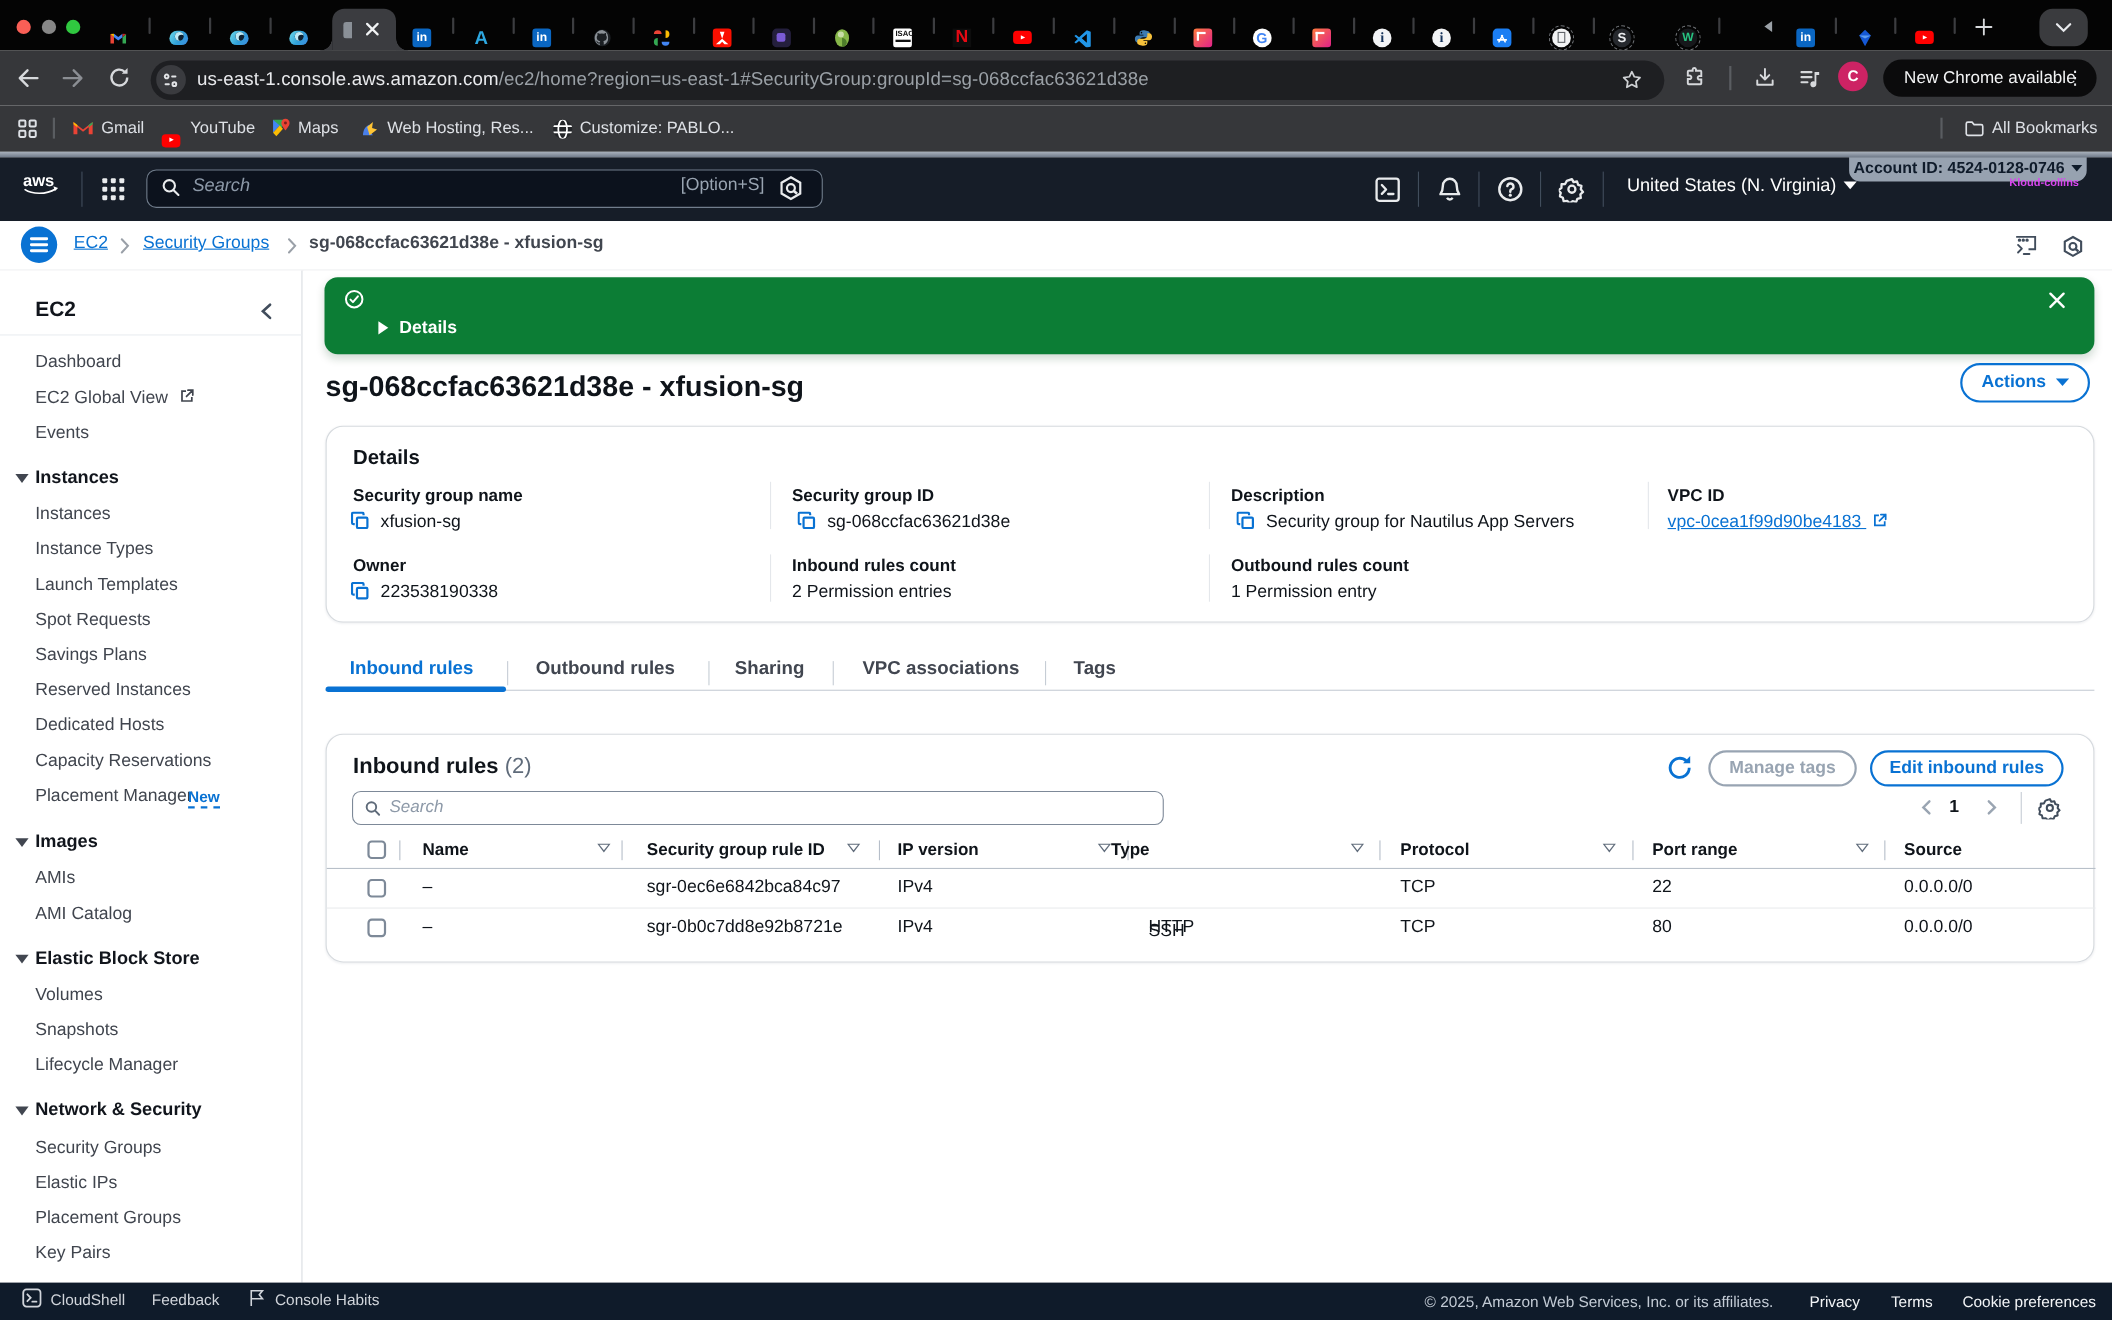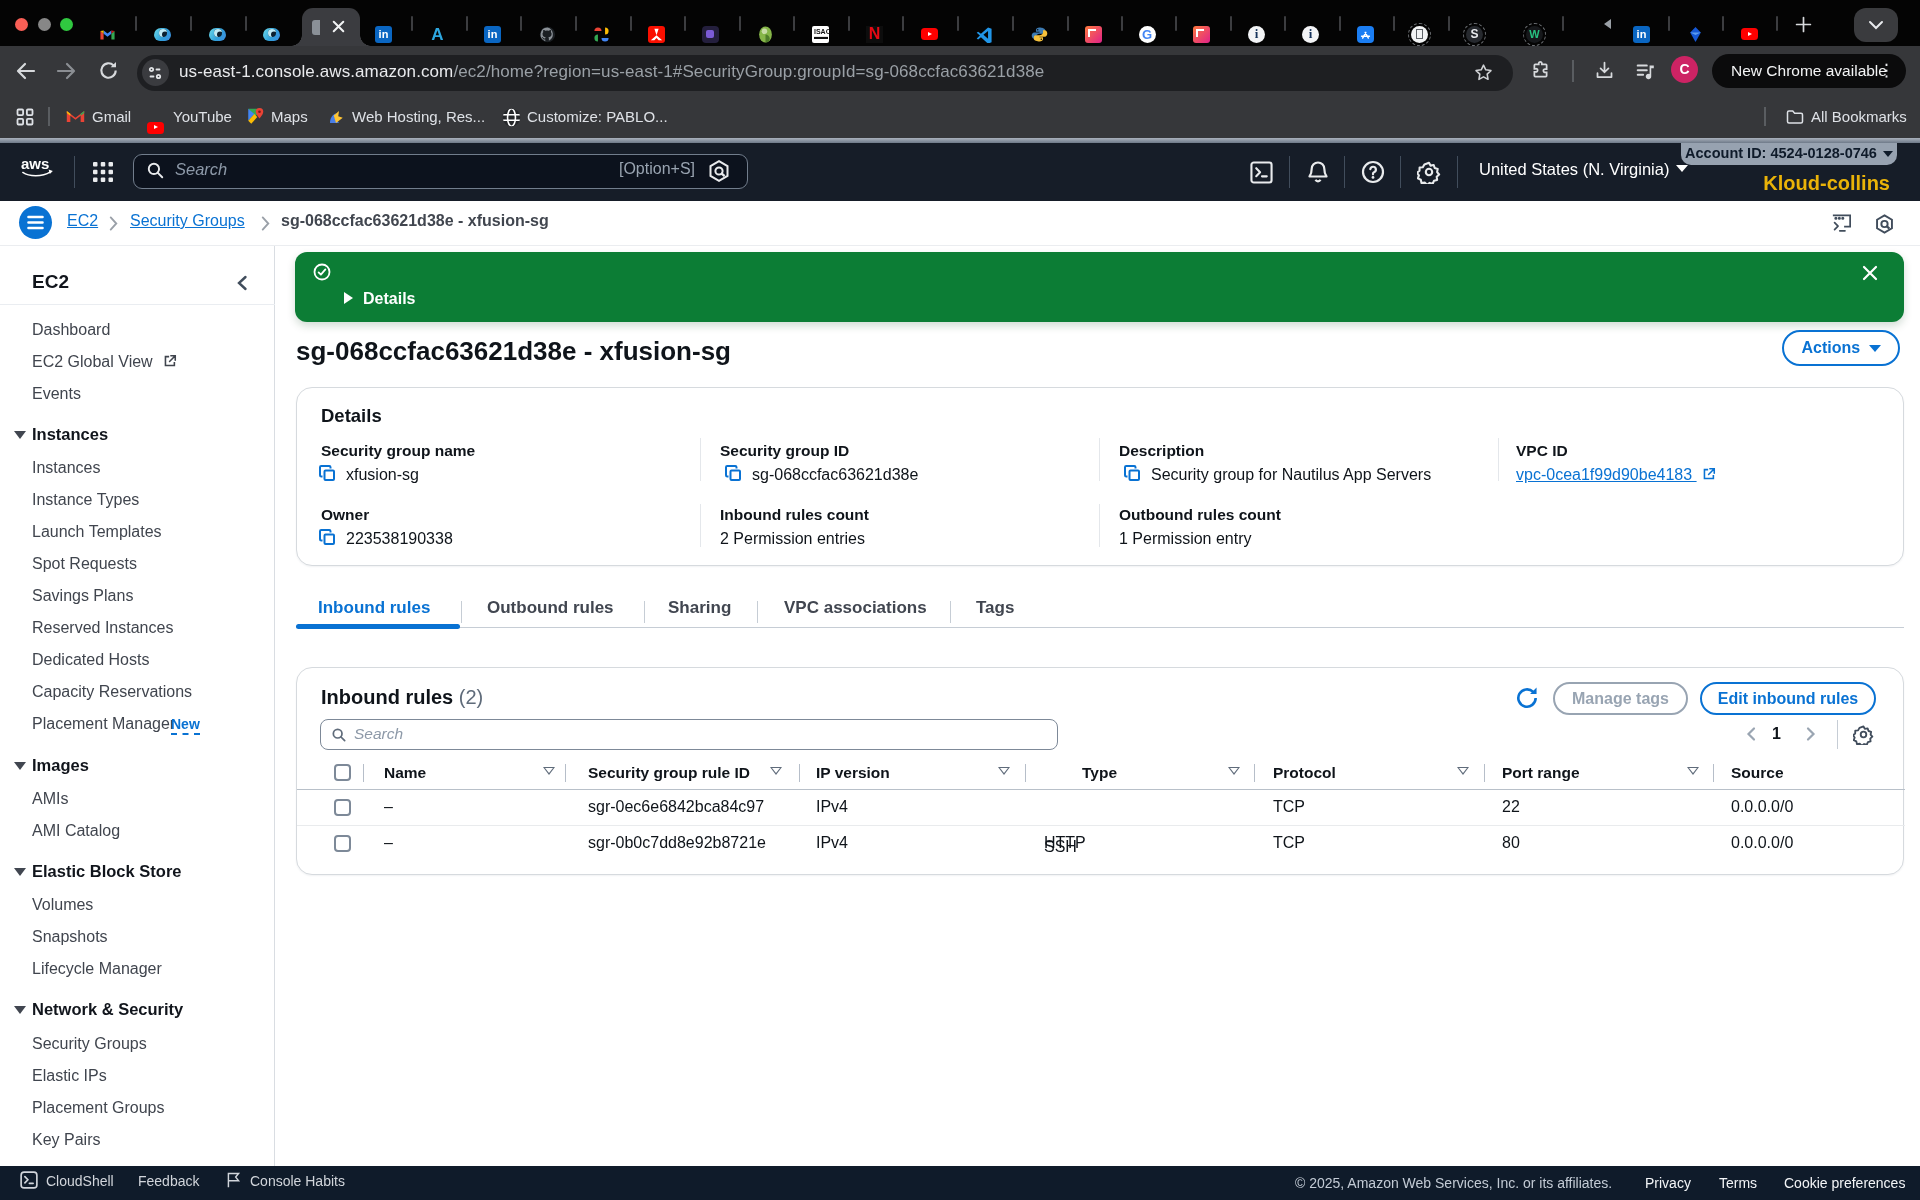--- a/index.html
+++ b/index.html
@@ -347,21 +347,21 @@
   <svg style="position:absolute;left:1417px;top:17px;" width="24" height="24" viewBox="0 0 24 24">
         <g fill="none" stroke="#e9ebed" stroke-width="2.1">
           <circle cx="12" cy="12" r="3.2"></circle>
           <path d="M12 2.8l1.5 2.8 3.2-.6 1 3 3 .9-.6 3.2 2 2.4-2.4 2.2.4 3.2-3.1.8-1.2 3-3.1-.8-2.6 1.9-2.4-2.2-3.2.4-.7-3.2-2.9-1.4 1-3-1.9-2.6 2.5-2 .1-3.3 3.2-.2 1.6-2.9z" stroke-linejoin="round"></path>
         </g>
       </svg>
   <div class="navsep" style="left:1457px;"></div>
   <div style="position:absolute;left:1479px;top:16.5px;font-size:16.5px;color:#fff;">United States (N. Virginia)</div>
   <div style="position:absolute;left:1676px;top:22px;width:0;height:0;border-left:6px solid transparent;border-right:6px solid transparent;border-top:7px solid #fff;"></div>
   <div id="acctpill">Account ID: 4524-0128-0746 <span style="display:inline-block;width:0;height:0;border-left:5.5px solid transparent;border-right:5.5px solid transparent;border-top:6.5px solid #0f1b2a;vertical-align:1px;margin-left:2px;"></span></div>
-  <div style="position:absolute;right:30px;top:29px;font-size:20px;font-weight:bold;color:#eab308;">Kloud-collins</div>
+  <div style="position:absolute;right:30px;top:18px;font-size:10px;font-weight:bold;color:#d946ef;">Kloud-collins</div>
 </div>
 
 <div id="crumbrow">
   <div style="position:absolute;left:19px;top:5px;width:33px;height:33px;border-radius:50%;background:#0972d3;">
     <svg style="position:absolute;left:8px;top:9px;" width="17" height="15" viewBox="0 0 17 15">
           <g stroke="#fff" stroke-width="2.6" stroke-linecap="round">
             <path d="M1.5 2h14M1.5 7.5h14M1.5 13h14"></path>
           </g>
         </svg>
   </div>
@@ -557,21 +557,21 @@
     <div style="position:absolute;left:66px;top:96px;width:1px;height:18px;background:#b6bec9;"></div>
     <div class="lbl" style="position:absolute;left:87px;top:96px;">Name</div>
     <div class="fsort" style="left:246px;top:99px;"></div>
     <div style="position:absolute;left:268px;top:96px;width:1px;height:18px;background:#b6bec9;"></div>
     <div class="lbl" style="position:absolute;left:291px;top:96px;">Security group rule ID</div>
     <div class="fsort" style="left:473px;top:99px;"></div>
     <div style="position:absolute;left:502px;top:96px;width:1px;height:18px;background:#b6bec9;"></div>
     <div class="lbl" style="position:absolute;left:519px;top:96px;">IP version</div>
     <div class="fsort" style="left:701px;top:99px;"></div>
     <div style="position:absolute;left:728px;top:96px;width:1px;height:18px;background:#b6bec9;"></div>
-    <div class="lbl" style="position:absolute;left:785px;top:96px;text-align:right;">Type</div>
+    <div class="lbl" style="position:absolute;left:713px;top:96px;text-align:right;">Type</div>
     <div class="fsort" style="left:931px;top:99px;"></div>
     <div style="position:absolute;left:957px;top:96px;width:1px;height:18px;background:#b6bec9;"></div>
     <div class="lbl" style="position:absolute;left:976px;top:96px;">Protocol</div>
     <div class="fsort" style="left:1160px;top:99px;"></div>
     <div style="position:absolute;left:1187px;top:96px;width:1px;height:18px;background:#b6bec9;"></div>
     <div class="lbl" style="position:absolute;left:1205px;top:96px;">Port range</div>
     <div class="fsort" style="left:1390px;top:99px;"></div>
     <div style="position:absolute;left:1416px;top:96px;width:1px;height:18px;background:#b6bec9;"></div>
     <div class="lbl" style="position:absolute;left:1434px;top:96px;">Source</div>
     <div style="position:absolute;left:0;top:121px;width:1608px;height:1px;background:#b8c0c9;"></div>

